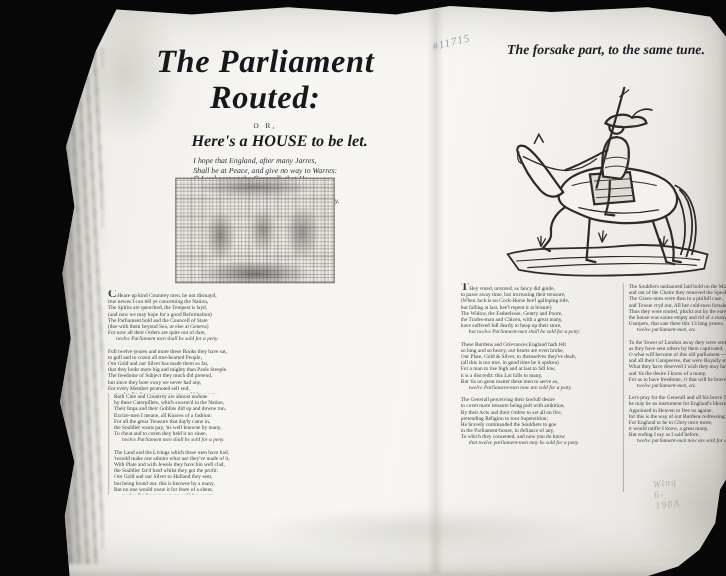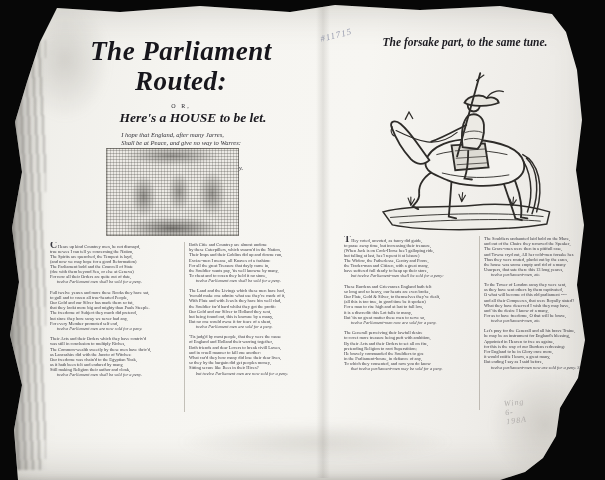--- a/index.html
+++ b/index.html
@@ -6,20 +6,21 @@
   body{
     width:605px;height:480px;overflow:hidden;position:relative;
     background:#070707;
     font-family:"Liberation Serif","DejaVu Serif",serif;
   }
   .paper{
     position:absolute;inset:0;
     background:linear-gradient(100deg,#edece7 0%,#f6f5f1 30%,#f7f6f2 55%,#efede9 78%,#e4e2dd 100%);
     clip-path:polygon(57px 8px,120px 12px,200px 6px,290px 12px,335px 5px,420px 10px,500px 6px,552px 14px,566px 32px,577px 70px,582px 120px,576px 170px,584px 225px,577px 285px,585px 340px,578px 378px,560px 408px,556px 436px,543px 458px,525px 472px,500px 480px,18px 480px,14px 430px,22px 385px,10px 335px,19px 282px,12px 228px,22px 172px,15px 122px,27px 82px,40px 42px);
     box-shadow:inset 0 0 46px rgba(95,90,80,.38), inset 0 0 8px rgba(80,75,70,.28);
+    margin-left:40px;
   }
   .shade{position:absolute;pointer-events:none;}
   .shade.left-torn{
     left:4px;top:40px;width:42px;height:430px;
     background:
       repeating-linear-gradient(87deg, rgba(70,68,64,.30) 0 2px, rgba(0,0,0,0) 2px 7px),
       linear-gradient(90deg, rgba(60,58,54,.45), rgba(120,116,110,.2) 55%, rgba(0,0,0,0));
     filter:blur(1.2px);
   }
   .shade.fold{
@@ -65,21 +66,21 @@
       radial-gradient(20px 32px at 80% 52%, rgba(50,48,44,.42), rgba(0,0,0,0) 70%),
       radial-gradient(60px 14px at 50% 92%, rgba(40,38,35,.55), rgba(0,0,0,0) 80%),
       radial-gradient(60px 12px at 50% 8%, rgba(40,38,35,.4), rgba(0,0,0,0) 80%),
       repeating-linear-gradient(0deg, rgba(55,52,48,.28) 0 1px, rgba(0,0,0,0) 1px 3px),
       repeating-linear-gradient(90deg, rgba(55,52,48,.22) 0 1px, rgba(0,0,0,0) 1px 3px),
       #eceae5;
   }
 
   
   .cols{position:absolute;display:flex;}
-  .cols-left{left:50px;top:242px;width:272px;height:170px;}
+  .cols-left{left:50px;top:242px;width:272px;height:170px;flex-direction:column;}
   .cols-right{left:344px;top:236px;width:274px;height:174px;}
   .col{width:136px;overflow:hidden;}
   .col + .col{border-left:1px solid rgba(120,113,100,.4);padding-left:4px;}
   .colscale{transform:scale(0.56);transform-origin:0 0;width:240px;
     font-size:8px;line-height:9.2px;color:#3a3940;}
   .stanza{margin-bottom:9px;}
   .vline{white-space:nowrap;}
   .vline.refrain,
   .stanza .vline:last-child{font-style:italic;padding-left:12px;color:#45444b;}
   .opening .col:first-child .stanza:first-child .vline:first-child::first-letter{

